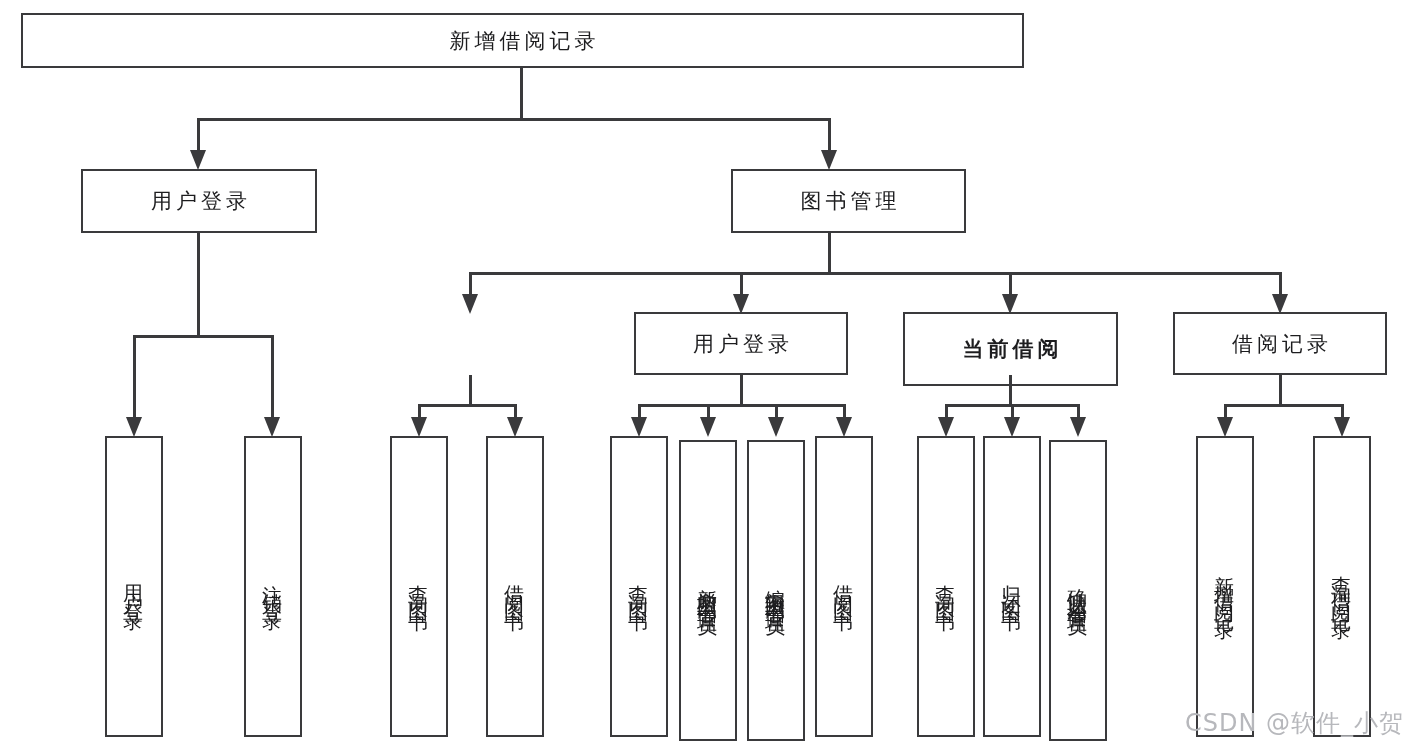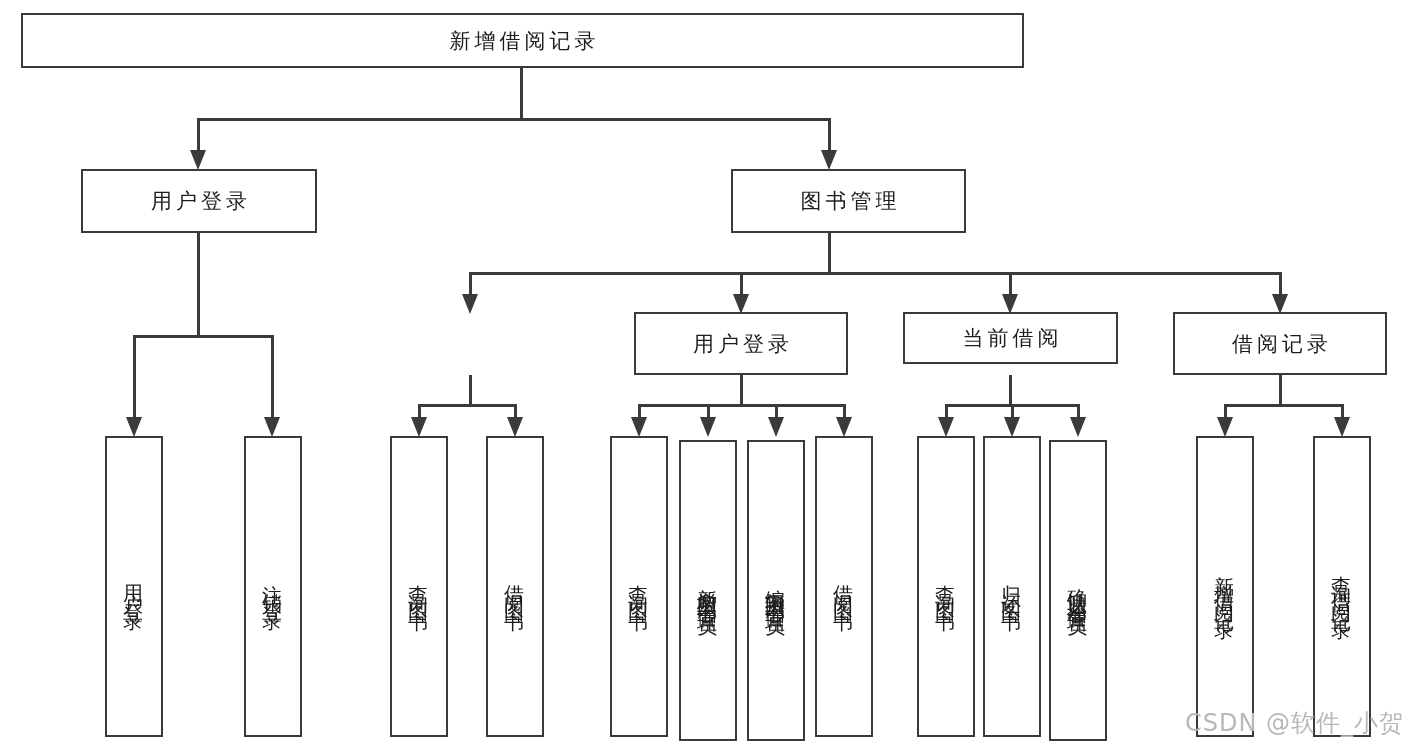--- a/index.html
+++ b/index.html
@@ -84,21 +84,21 @@
   <div class="line vline" style="left:469px;top:272px;height:26px;"></div>
   <div class="arrow" style="left:462px;top:294px;"></div>
   <div class="line vline" style="left:740px;top:272px;height:26px;"></div>
   <div class="arrow" style="left:733px;top:294px;"></div>
   <div class="line vline" style="left:1009px;top:272px;height:26px;"></div>
   <div class="arrow" style="left:1002px;top:294px;"></div>
   <div class="line vline" style="left:1279px;top:272px;height:26px;"></div>
   <div class="arrow" style="left:1272px;top:294px;"></div>
 
   <div class="box" style="left:634px;top:312px;width:214px;height:63px;">用户登录</div>
-  <div class="box" style="left:903px;top:312px;width:215px;height:52px;">当前借阅</div>
+  <div class="box" style="left:903px;top:312px;width:215px;height:74px;font-weight:bold;">当前借阅</div>
   <div class="box" style="left:1173px;top:312px;width:214px;height:63px;">借阅记录</div>
 
   <div class="line vline" style="left:469px;top:375px;height:31px;"></div>
   <div class="line hline" style="left:418px;top:404px;width:98px;"></div>
   <div class="line vline" style="left:418px;top:404px;height:16px;"></div>
   <div class="arrow" style="left:411px;top:417px;"></div>
   <div class="line vline" style="left:514px;top:404px;height:16px;"></div>
   <div class="arrow" style="left:507px;top:417px;"></div>
 
   <div class="line vline" style="left:740px;top:375px;height:31px;"></div>

